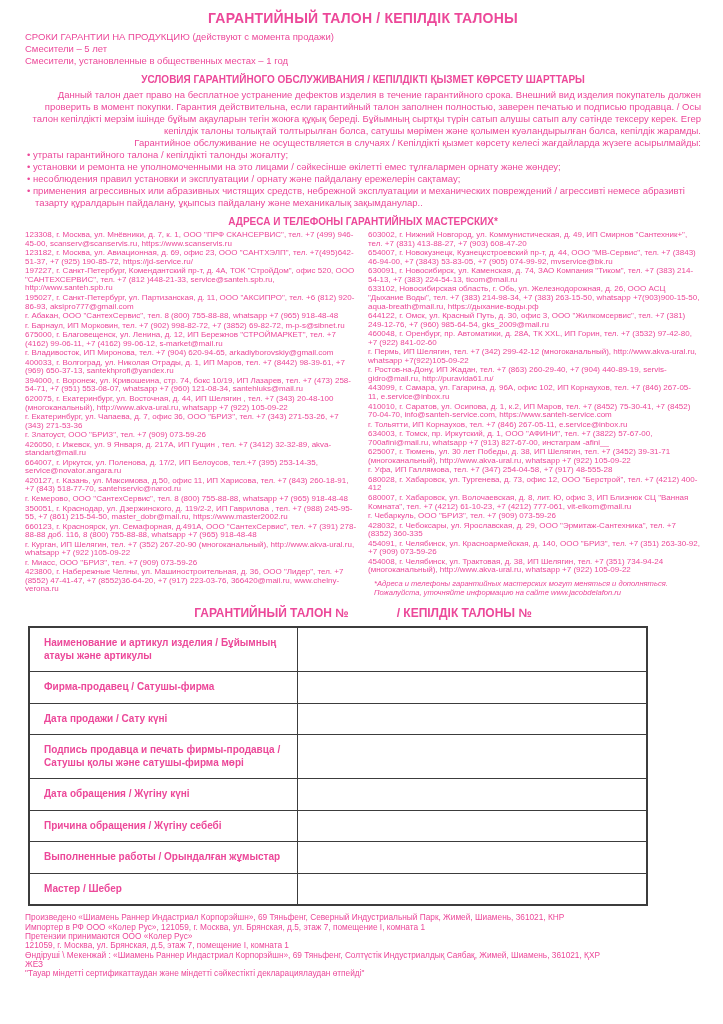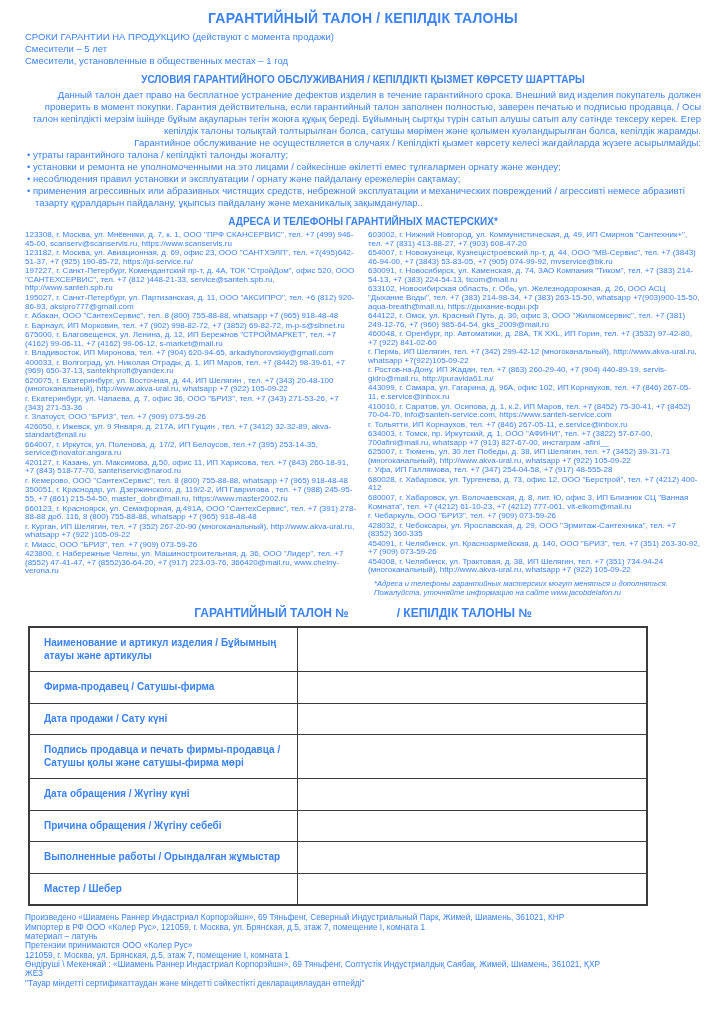--- a/index.html
+++ b/index.html
@@ -1,18 +1,18 @@
 <!DOCTYPE html>
 <html lang="ru"><head>
 <meta charset="utf-8">
 <style>
   html,body{margin:0;padding:0;background:#e8e8e8;}
   .page{
     width:723px;height:1024px;box-sizing:border-box;margin:0 auto;
-    background:#ffffff;color:#3b82f6;
+    background:#ffffff;color:#ec4899;
     font-family:"Liberation Sans","DejaVu Sans",sans-serif;
     padding:8px 22px 0 25px;overflow:hidden;position:relative;
   }
   .doc-title{
     text-align:center;font-size:14px;font-weight:bold;margin:2px 0 5px 0;letter-spacing:.2px;
   }
   .terms-line{font-size:9.5px;line-height:1.28;}
   .section-heading{
     text-align:center;font-size:10px;font-weight:bold;margin:7px 0 4px 0;
   }
@@ -71,20 +71,21 @@
     <div class="addr-col">
         <div class="addr-item">123308, г. Москва, ул. Мнёвники, д. 7, к. 1, ООО "ПРФ СКАНСЕРВИС", тел. +7 (499) 946-45-00, scanserv@scanservis.ru, https://www.scanservis.ru</div>
         <div class="addr-item">123182, г. Москва, ул. Авиационная, д. 69, офис 23, ООО "САНТХЭЛП", тел. +7(495)642-51-37, +7 (925) 190-85-72, https://jd-service.ru/</div>
         <div class="addr-item">197227, г. Санкт-Петербург, Комендантский пр-т, д. 4А, ТОК "СтройДом", офис 520, ООО "САНТЕХСЕРВИС", тел. +7 (812 )448-21-33, service@santeh.spb.ru, http://www.santeh.spb.ru</div>
         <div class="addr-item">195027, г. Санкт-Петербург, ул. Партизанская, д. 11, ООО "АКСИПРО", тел. +6 (812) 920-86-93, aksipro777@gmail.com</div>
         <div class="addr-item">г. Абакан, ООО "СантехСервис", тел. 8 (800) 755-88-88, whatsapp +7 (965) 918-48-48</div>
         <div class="addr-item">г. Барнаул, ИП Морковин, тел. +7 (902) 998-82-72, +7 (3852) 69-82-72, m-p-s@sibnet.ru</div>
         <div class="addr-item">675000, г. Благовещенск, ул. Ленина, д. 12, ИП Бережнов "СТРОЙМАРКЕТ", тел. +7 (4162) 99-06-11, +7 (4162) 99-06-12, s-market@mail.ru</div>
         <div class="addr-item">г. Владивосток, ИП Миронова, тел. +7 (904) 620-94-65, arkadiyborovskiy@gmail.com</div>
         <div class="addr-item">400033, г. Волгоград, ул. Николая Отрады, д. 1, ИП Маров, тел. +7 (8442) 98-39-61, +7 (969) 650-37-13, santekhprofi@yandex.ru</div>
+        <div class="addr-item">394000, г. Воронеж, ул. Кривошеина, стр. 74, бокс 10/19, ИП Лазарев, тел. +7 (473) 258-54-71, +7 (951) 553-08-07, whatsapp +7 (960) 121-08-34, santehluks@mail.ru</div>
         <div class="addr-item">620075, г. Екатеринбург, ул. Восточная, д. 44, ИП Шелягин , тел. +7 (343) 20-48-100 (многоканальный), http://www.akva-ural.ru, whatsapp +7 (922) 105-09-22</div>
         <div class="addr-item">г. Екатеринбург, ул. Чапаева, д. 7, офис 36, ООО "БРИЗ", тел. +7 (343) 271-53-26, +7 (343) 271-53-36</div>
         <div class="addr-item">г. Златоуст,  ООО "БРИЗ", тел. +7 (909) 073-59-26</div>
         <div class="addr-item">426050, г. Ижевск,  ул. 9 Января, д. 217А, ИП Гущин , тел. +7 (3412) 32-32-89, akva-standart@mail.ru</div>
         <div class="addr-item">664007, г. Иркутск, ул. Поленова, д. 17/2, ИП Белоусов, тел.+7 (395) 253-14-35, service@novator.angara.ru</div>
         <div class="addr-item">420127, г. Казань, ул. Максимова, д.50, офис 11, ИП Харисова, тел. +7 (843) 260-18-91, +7 (843) 518-77-70, santehservic@narod.ru</div>
         <div class="addr-item">г. Кемерово,  ООО "СантехСервис", тел. 8 (800) 755-88-88, whatsapp +7 (965) 918-48-48</div>
         <div class="addr-item">350051, г. Краснодар, ул. Дзержинского, д. 119/2-2, ИП Гаврилова , тел. +7 (988) 245-95-55, +7 (861) 215-54-50, master_dobr@mail.ru, https://www.master2002.ru</div>
         <div class="addr-item">660123, г. Красноярск, ул. Семафорная, д.491А, ООО "СантехСервис", тел. +7 (391) 278-88-88 доб. 116, 8 (800) 755-88-88, whatsapp +7 (965) 918-48-48</div>
         <div class="addr-item">г. Курган, ИП Шелягин, тел. +7 (352) 267-20-90 (многоканальный), http://www.akva-ural.ru, whatsapp +7 (922 )105-09-22</div>
@@ -159,21 +160,20 @@
         <tr>
           <td class="cell-label">Мастер / Шебер</td>
           <td class="cell-value"></td>
         </tr>
       </tbody>
   </table>
 
   <div class="footer">
       <div class="footer-line">Произведено «Шиамень Раннер Индастриал Корпорэйшн», 69 Тяньфенг, Северный Индустриальный Парк, Жимей, Шиамень, 361021, КНР</div>
       <div class="footer-line">Импортер в РФ ООО «Колер Рус», 121059, г. Москва, ул. Брянская, д.5, этаж 7, помещение I, комната 1</div>
-      <div class="footer-line">материал – латунь</div>
       <div class="footer-line">Претензии принимаются ООО «Колер Рус»</div>
       <div class="footer-line">121059, г. Москва, ул. Брянская, д.5, этаж 7, помещение I, комната 1</div>
       <div class="footer-line">Өндіруші \ Мекенжай : «Шиамень Раннер Индастриал Корпорэйшн», 69 Тяньфенг, Солтүстік Индустриалдық Саябақ, Жимей, Шиамень, 361021, ҚХР</div>
       <div class="footer-line">ЖЕЗ</div>
       <div class="footer-line">"Тауар міндетті сертификаттаудан және міндетті сәйкестікті декларациялаудан өтпейді"</div>
     </div>
 
 </div>
 
 </body></html>

